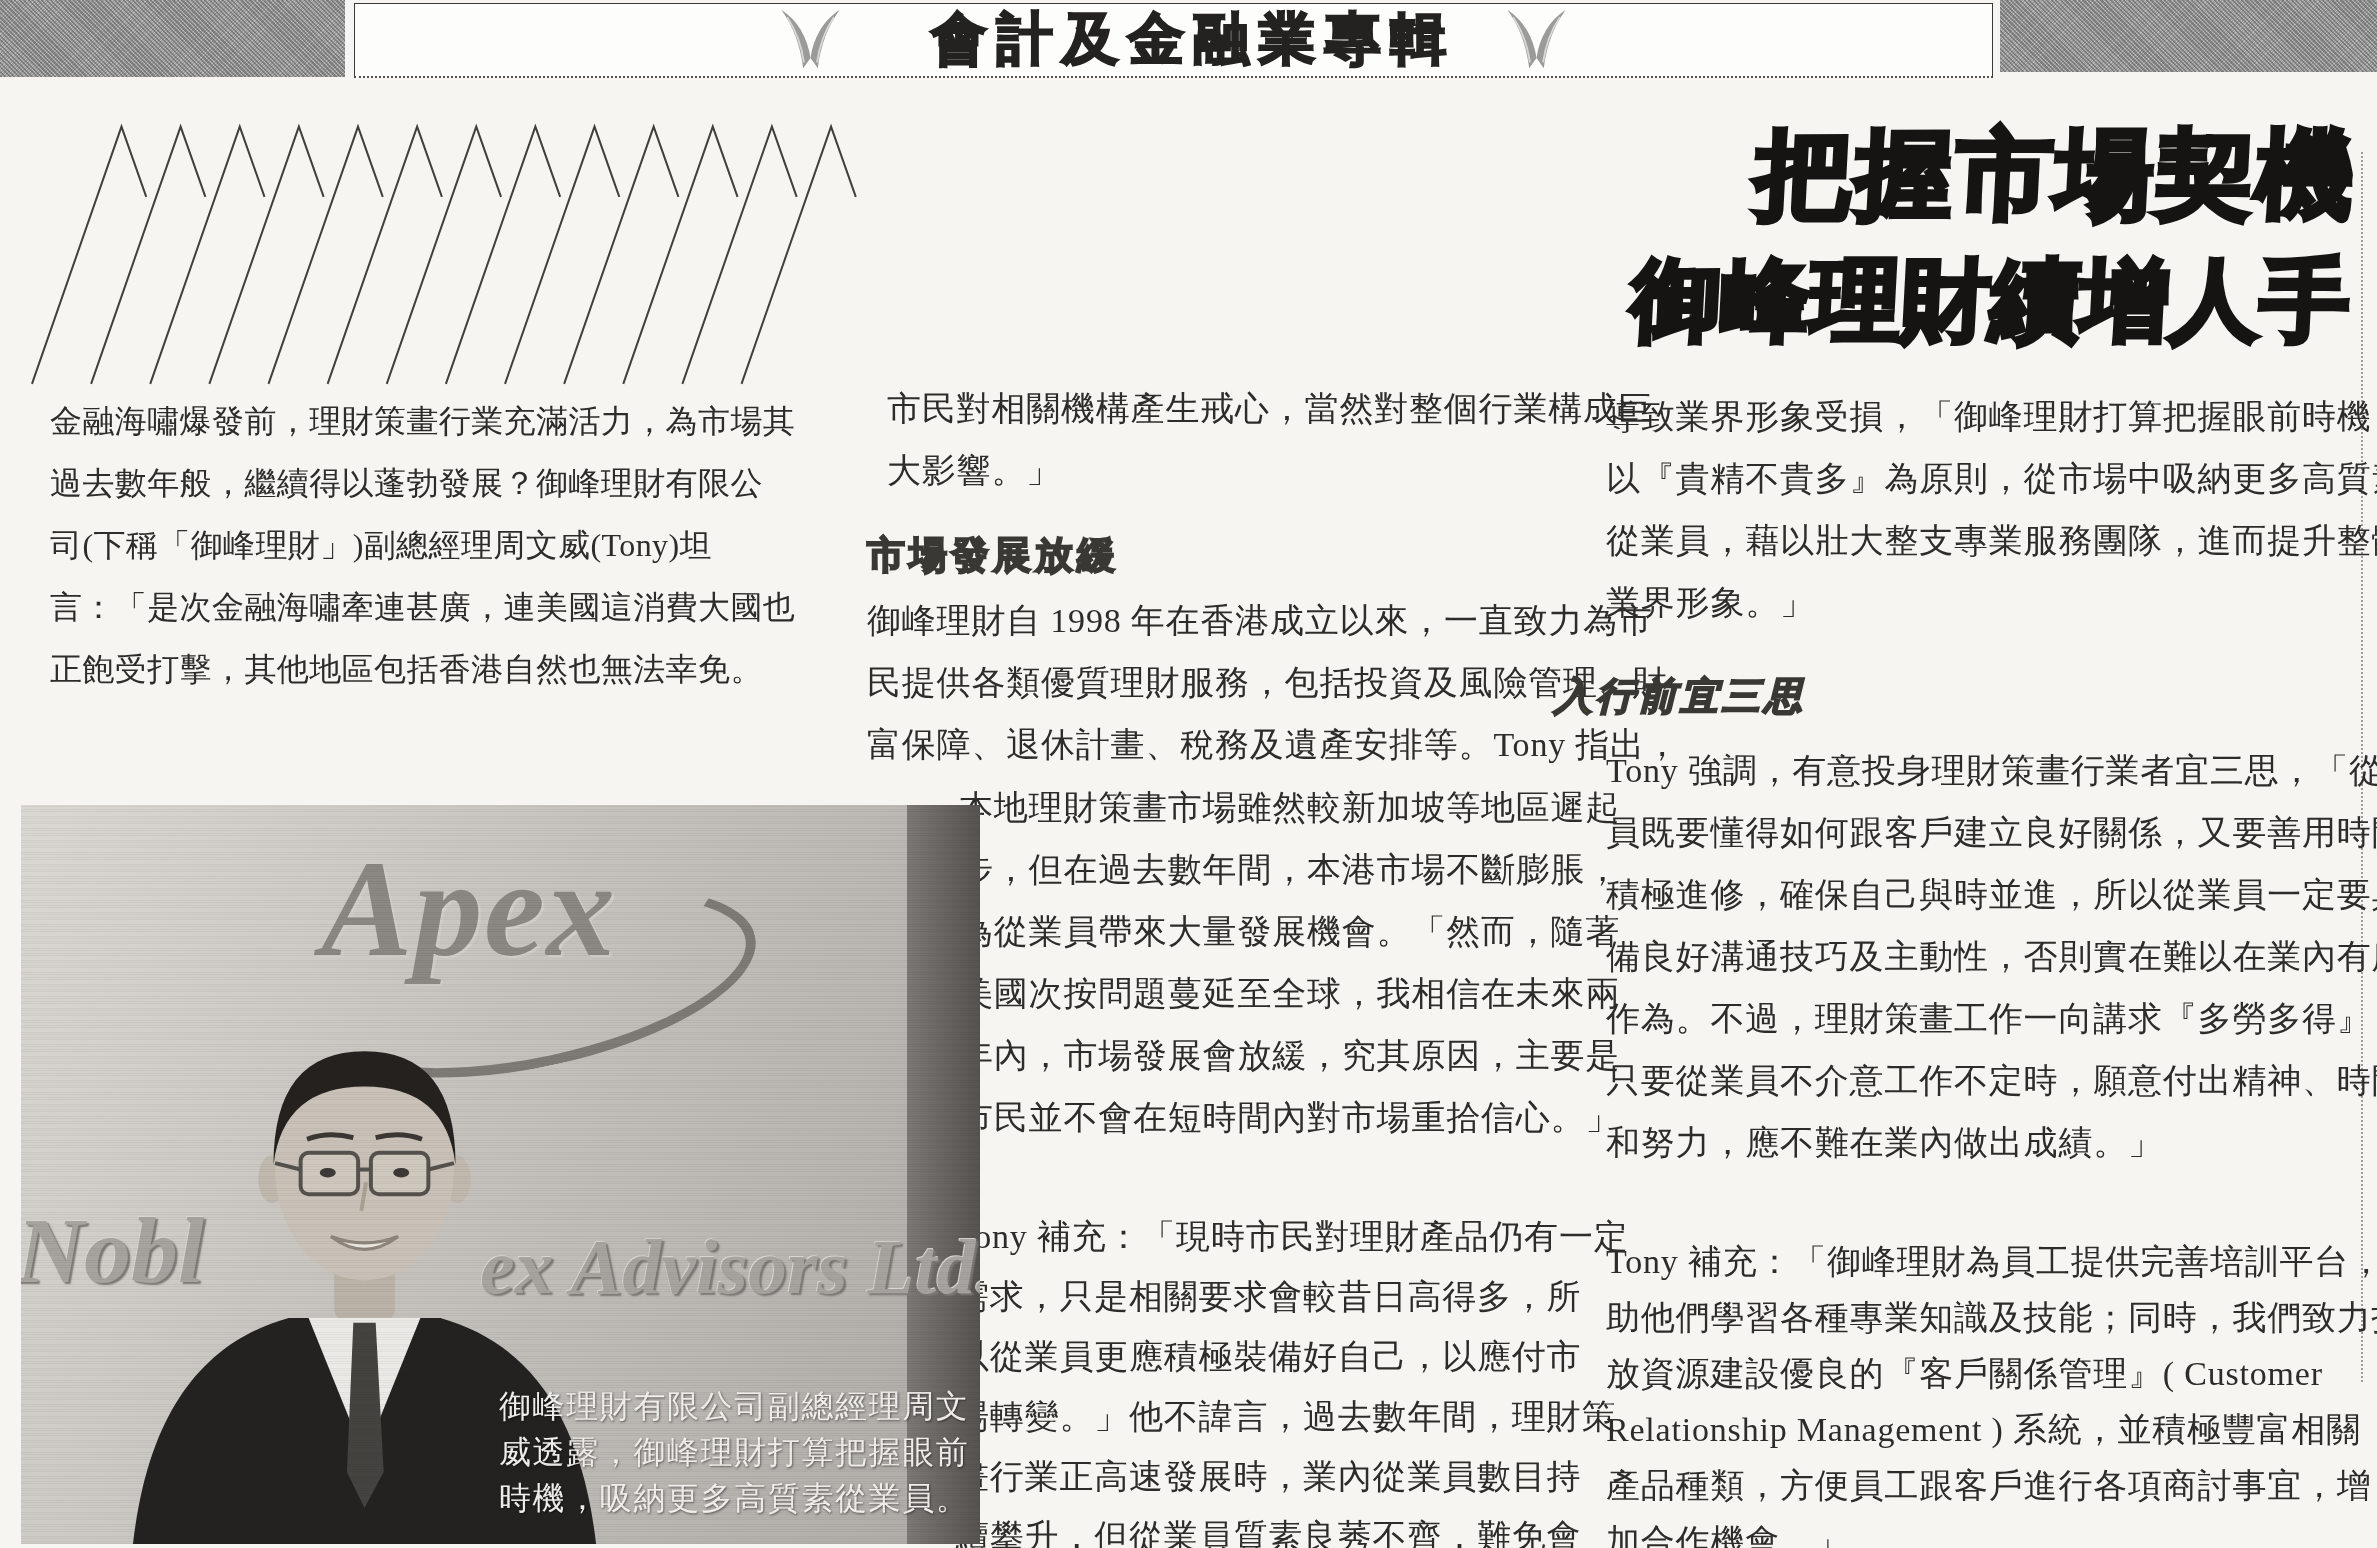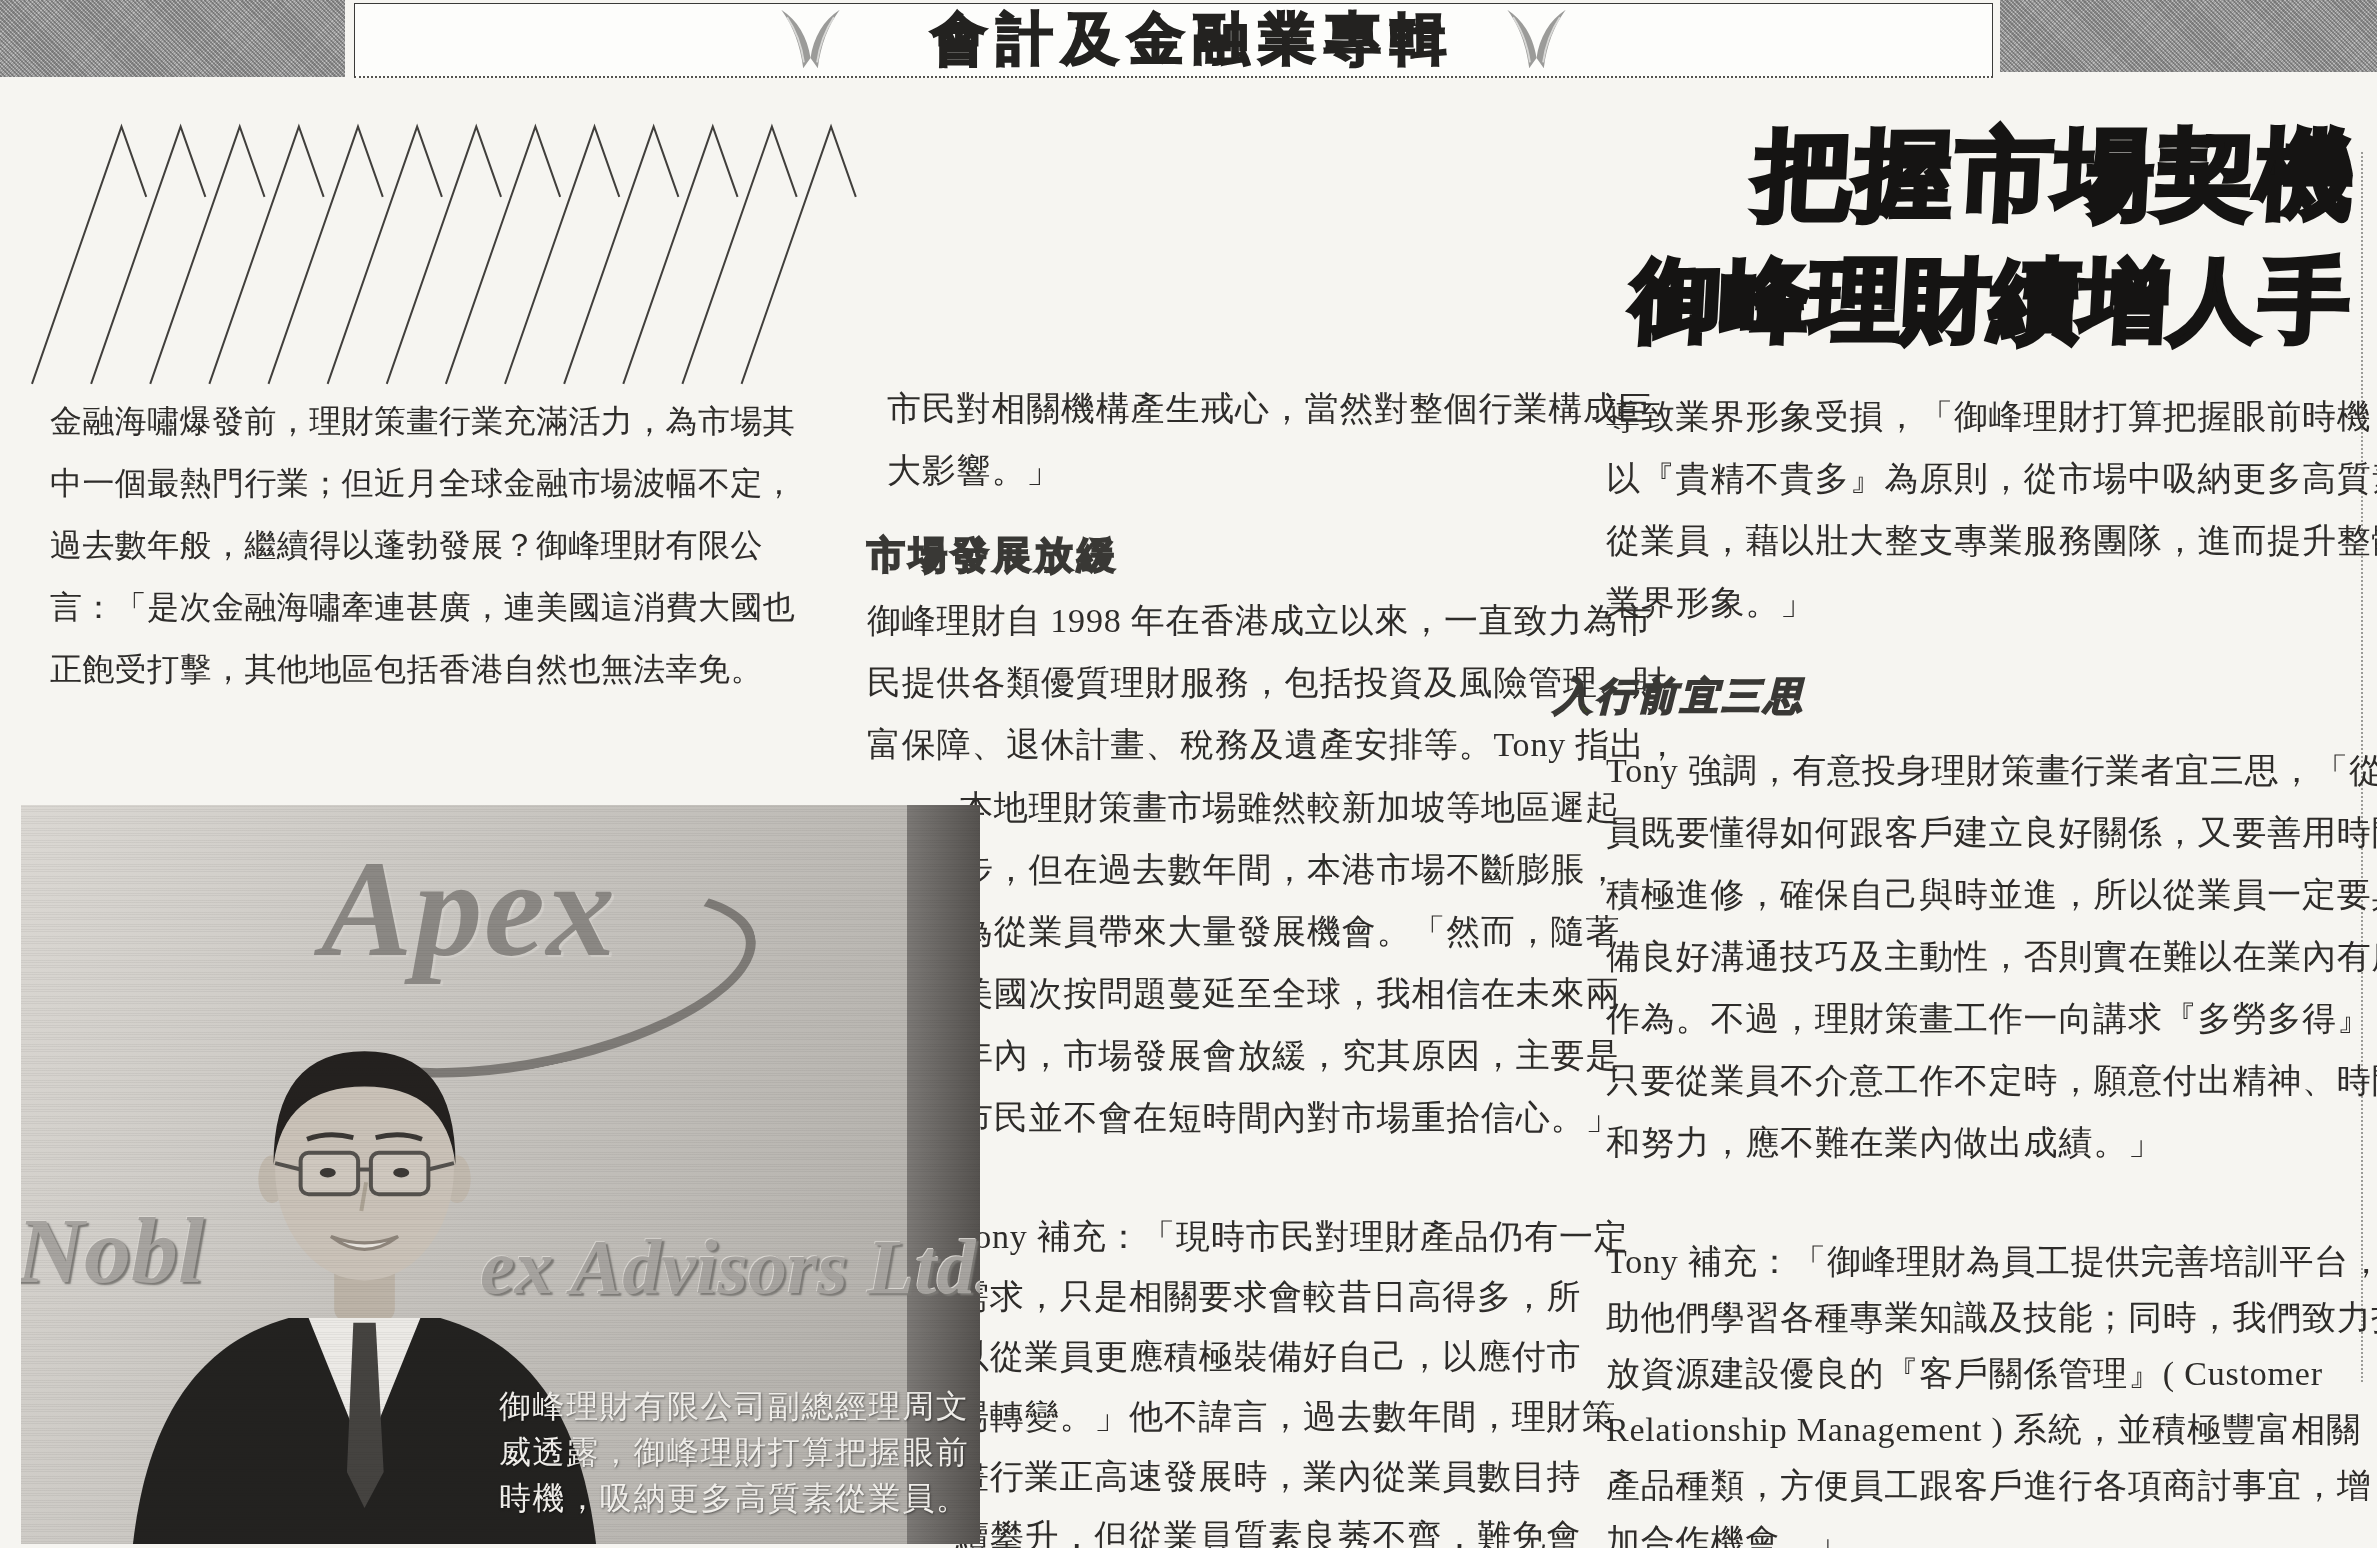--- a/index.html
+++ b/index.html
@@ -139,22 +139,22 @@
     </svg>
   </div>
 
   <div id="headline">
     <div class="hl1">把握市場契機</div>
     <div class="hl2">御峰理財續增人手</div>
   </div>
 
   <div id="col1" class="tblock" style="left:50px; top:390px;">
     <div class="bodyline">金融海嘯爆發前，理財策畫行業充滿活力，為市場其</div>
-    <div class="bodyline">中一個最熱門行業；但近月全球金融市場波幅不定，</div>
     <div class="bodyline">過去數年般，繼續得以蓬勃發展？御峰理財有限公</div>
+    <div class="bodyline">司(下稱「御峰理財」)副總經理周文威(Tony)坦</div>
     <div class="bodyline">言：「是次金融海嘯牽連甚廣，連美國這消費大國也</div>
     <div class="bodyline">正飽受打擊，其他地區包括香港自然也無法幸免。</div>
   </div>
 
   <div class="tblock" style="left:887px; top:378px;">
     <div class="bodyline">市民對相關機構產生戒心，當然對整個行業構成巨</div>
     <div class="bodyline">大影響。」</div>
   </div>
   <div class="subhead" style="left:867px; top:530px;">市場發展放緩</div>
   <div class="tblock" style="left:867px; top:590px;">

